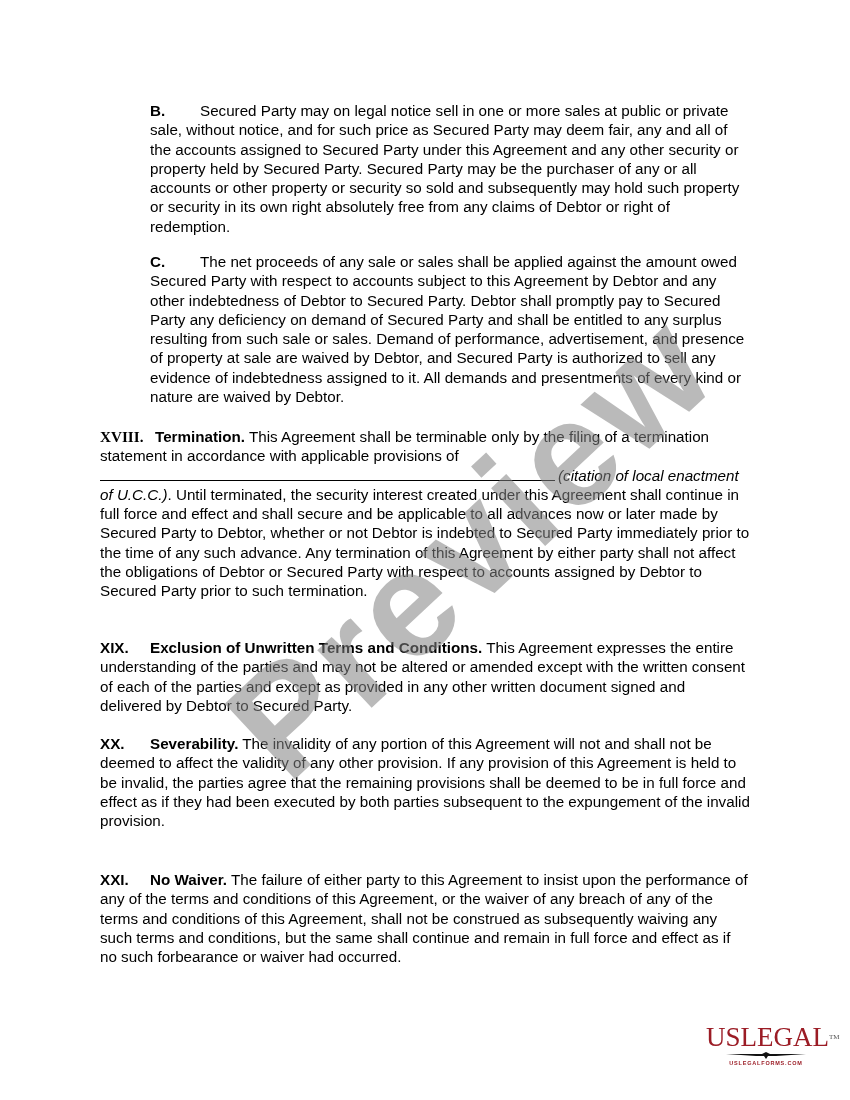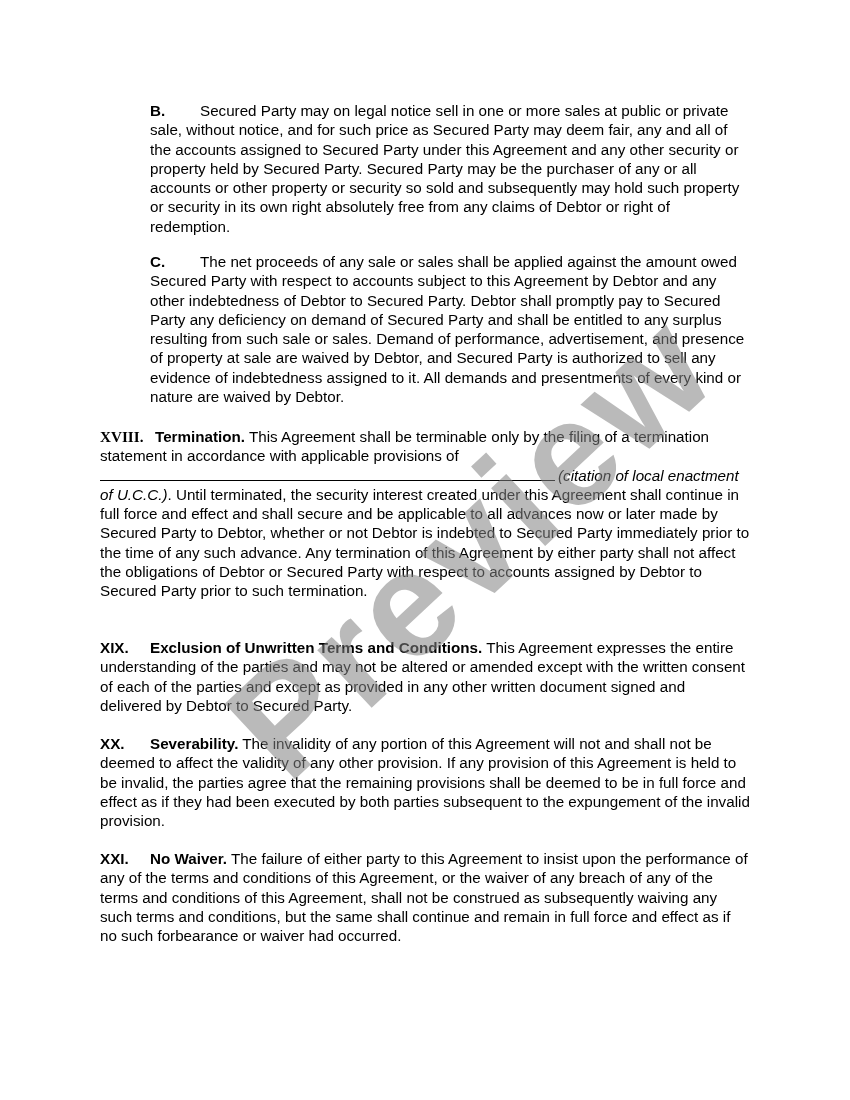--- a/index.html
+++ b/index.html
@@ -50,21 +50,28 @@
   <p class="sec" style="top:734px;">
     <span class="lbl-sec">XX.</span><span class="title">Severability.</span>
     <span>The invalidity of any portion of this Agreement will not and shall not be deemed to affect the validity of any other provision. If any provision of this Agreement is held to be invalid, the parties agree that the remaining provisions shall be deemed to be in full force and effect as if they had been executed by both parties subsequent to the expungement of the invalid provision.</span>
   </p>
 
   <p class="sec" style="top:638px;">
     <span class="lbl-sec">XIX.</span><span class="title">Exclusion of Unwritten Terms and Conditions.</span>
     <span>This Agreement expresses the entire understanding of the parties and may not be altered or amended except with the written consent of each of the parties and except as provided in any other written document signed and delivered by Debtor to Secured Party.</span>
   </p>
 
-  <p class="sec" style="top:849px;">
+  <p class="sec" style="top:870px;">
     <span class="lbl-sec">XXI.</span><span class="title">No Waiver.</span>
     <span>The failure of either party to this Agreement to insist upon the performance of any of the terms and conditions of this Agreement, or the waiver of any breach of any of the terms and conditions of this Agreement, shall not be construed as subsequently waiving any such terms and conditions, but the same shall continue and remain in full force and effect as if no such forbearance or waiver had occurred.</span>
   </p>
 
   <div class="watermark">Preview</div>
 
+  <div class="logo">
+    <div class="logo-main"><span>USLEGAL</span><span class="tm">TM</span></div>
+    <svg class="logo-wing" width="80" height="7" viewBox="0 0 80 7">
+      <path d="M0 2 L36 2 L40 0 L44 2 L80 2 L50 4 L42 4 L40 7 L38 4 L30 4 Z" fill="#111"></path>
+    </svg>
+    <div class="logo-url">USLEGALFORMS.COM</div>
+  </div>
 
 </div>
 
 </body></html>

